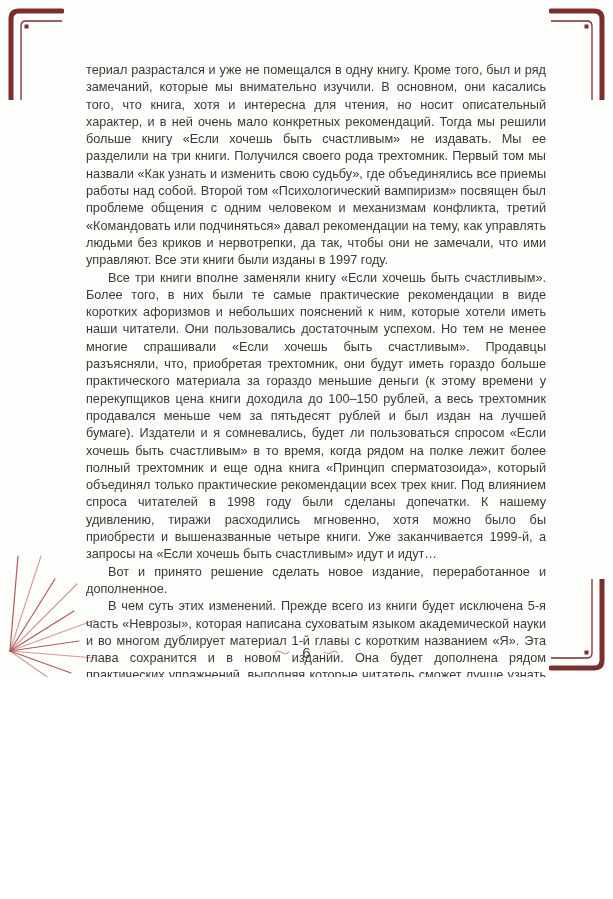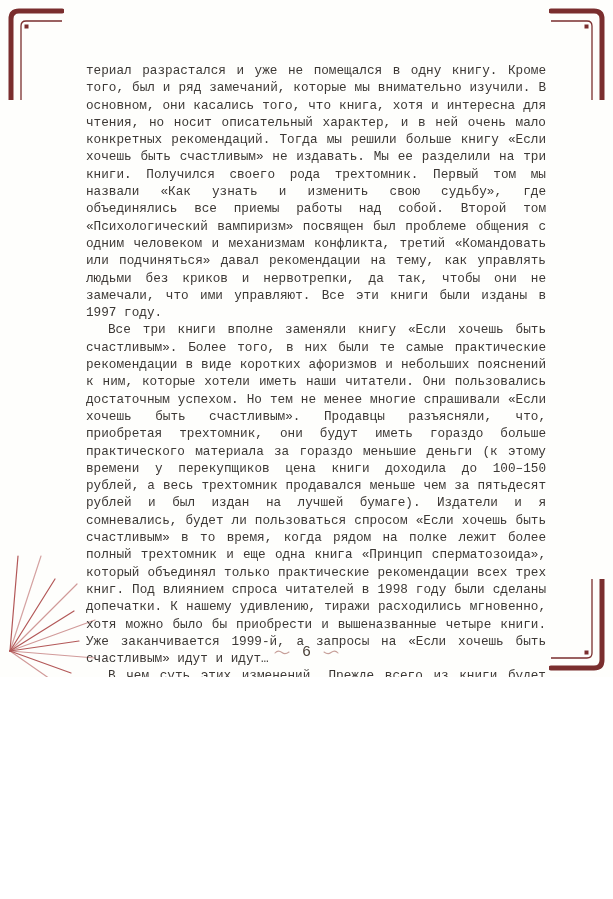--- a/index.html
+++ b/index.html
@@ -6,21 +6,21 @@
     margin: 0;
     padding: 0;
     background: #ffffff;
   }
   .page {
     position: relative;
     width: 613px;
     height: 677px;
     background: var(--page-bg, #fefefc);
     overflow: hidden;
-    font-family: Liberation Mono, monospace;
+    font-family: Liberation Sans, sans-serif;
   }
   .text-block {
     position: absolute;
     left: 86px;
     top: 62px;
     width: 460px;
     color: var(--text, #3c3835);
     font-size: 12.7px;
     line-height: 17.3px;
     text-align: justify;
@@ -111,20 +111,21 @@
         <line x1="12" y1="140" x2="97" y2="147" opacity="0.6"></line>
         <line x1="12" y1="140" x2="73" y2="162"></line>
         <line x1="12" y1="140" x2="55" y2="170" opacity="0.6"></line>
       </g>
     </svg>
   </span>
 
   <main class="text-block">
     <p class="first">териал разрастался и уже не помещался в одну книгу. Кроме того, был и ряд замечаний, которые мы внимательно изучили. В основном, они касались того, что книга, хотя и интересна для чтения, но носит описательный характер, и в ней очень мало конкретных рекомендаций. Тогда мы решили больше книгу «Если хочешь быть счастливым» не издавать. Мы ее разделили на три книги. Получился своего рода трехтомник. Первый том мы назвали «Как узнать и изменить свою судьбу», где объединялись все приемы работы над собой. Второй том «Психологический вампиризм» посвящен был проблеме общения с одним человеком и механизмам конфликта, третий «Командовать или подчиняться» давал рекомендации на тему, как управлять людьми без криков и нервотрепки, да так, чтобы они не замечали, что ими управляют. Все эти книги были изданы в 1997 году.</p>
     <p>Все три книги вполне заменяли книгу «Если хочешь быть счастливым». Более того, в них были те самые практические рекомендации в виде коротких афоризмов и небольших пояснений к ним, которые хотели иметь наши читатели. Они пользовались достаточным успехом. Но тем не менее многие спрашивали «Если хочешь быть счастливым». Продавцы разъясняли, что, приобретая трехтомник, они будут иметь гораздо больше практического материала за гораздо меньшие деньги (к этому времени у перекупщиков цена книги доходила до 100–150 рублей, а весь трехтомник продавался меньше чем за пятьдесят рублей и был издан на лучшей бумаге). Издатели и я сомневались, будет ли пользоваться спросом «Если хочешь быть счастливым» в то время, когда рядом на полке лежит более полный трехтомник и еще одна книга «Принцип сперматозоида», который объединял только практические рекомендации всех трех книг. Под влиянием спроса читателей в 1998 году были сделаны допечатки. К нашему удивлению, тиражи расходились мгновенно, хотя можно было бы приобрести и вышеназванные четыре книги. Уже заканчивается 1999-й, а запросы на «Если хочешь быть счастливым» идут и идут…</p>
+    <p>Вот и принято решение сделать новое издание, переработанное и дополненное.</p>
     <p>В чем суть этих изменений. Прежде всего из книги будет исключена 5-я часть «Неврозы», которая написана суховатым языком академической науки и во многом дублирует материал 1-й главы с коротким названием «Я». Эта глава сохранится и в новом издании. Она будет дополнена рядом практических упражнений, выполняя которые читатель сможет лучше узнать самого себя и отыскать внутренние энергетические ресурсы и время для осуществления своих желаний. Это такие упражнения, как «Инвентаризация имущества», «Инвентаризация друзей», «Инвентаризация души» и некоторые другие, позволяющие развить свои способности, скорригировать темперамент, изменить характер и разобраться в своих мотивах и направленности, а, главное, найти резерв времени для работы над собой. Во второй главе «Я и ТЫ» дополнительно будет рассказано о некоторых типах психологических вампиров,</p>
   </main>
 
   <footer class="footer">
     <span class="flourish">
       <svg width="16" height="7" viewBox="0 0 16 7">
         <path d="M1 4 Q4 0.5 8 3.5 Q11 6 15 3" fill="none" stroke="currentColor" stroke-width="1.1" stroke-linecap="round"></path>
       </svg>
     </span>
     <span class="page-number">6</span>

